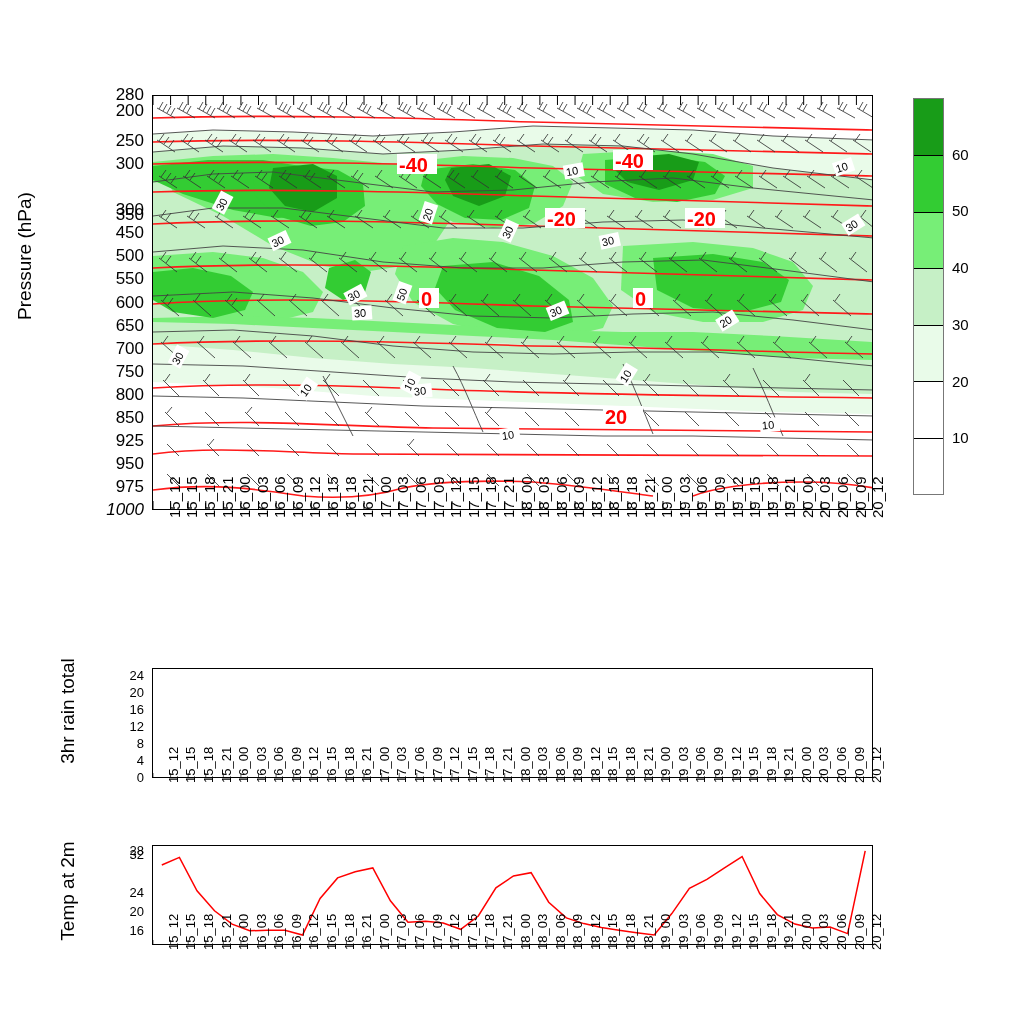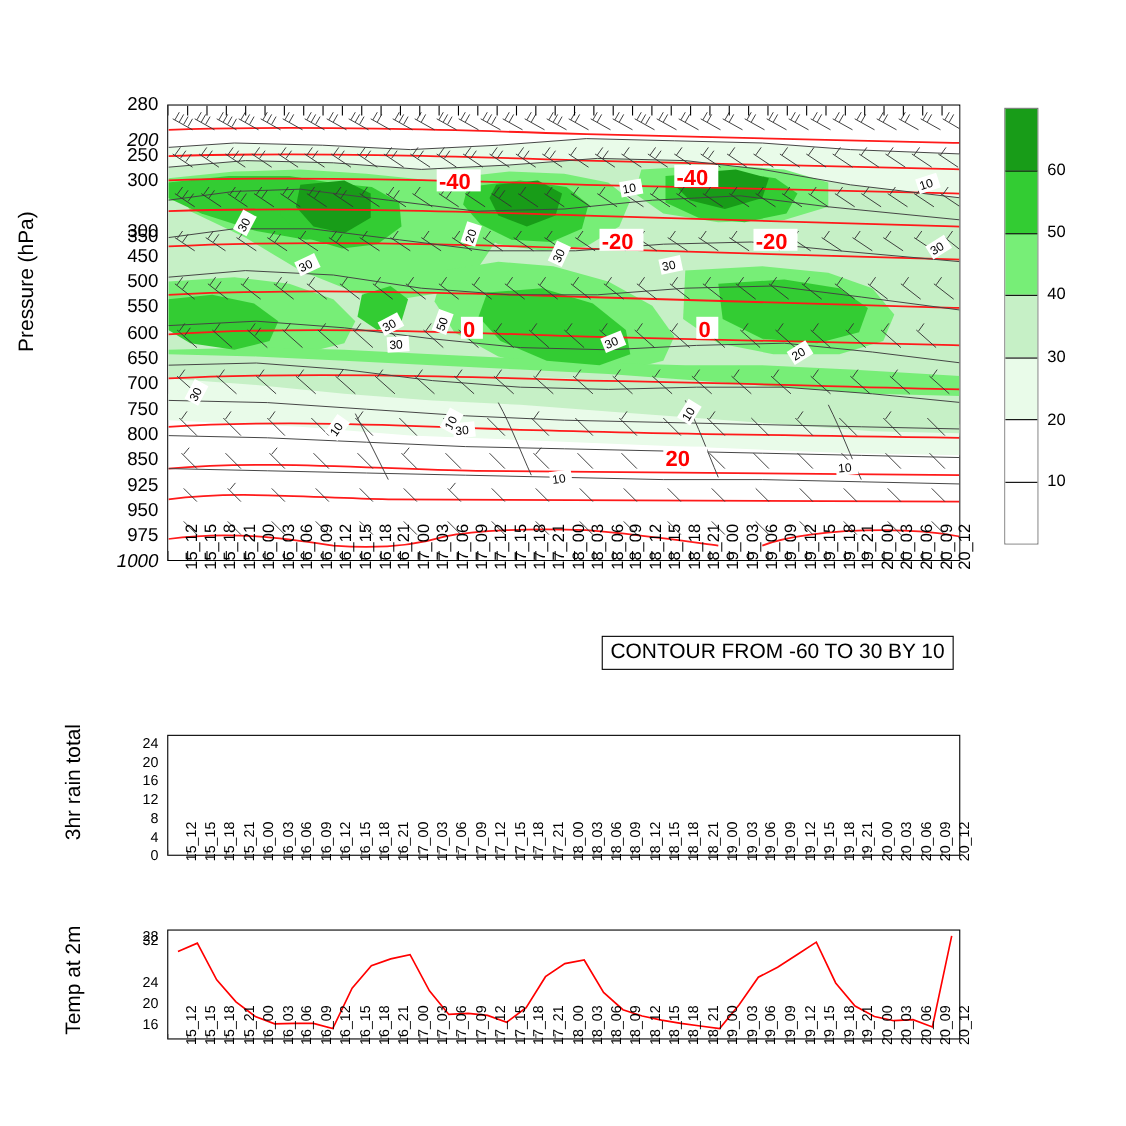--- a/index.html
+++ b/index.html
@@ -698,21 +698,21 @@
               <text x="452" y="328">20</text>
             </g>
         </g>
       </g>
     </svg>
   </div>
 
   <div id="ylabel-pressure">Pressure (hPa)</div>
   <div id="main-ylabels">
       <div class="ylab-main" style="left: 84px; top: 86px;">280</div>
-      <div class="ylab-main" style="left: 84px; top: 119px; font-style: italic;">200</div>
+      <div class="ylab-main" style="left: 84px; top: 102px;">200</div>
       <div class="ylab-main" style="left: 84px; top: 132.111px;">250</div>
       <div class="ylab-main" style="left: 84px; top: 155.167px;">300</div>
       <div class="ylab-main" style="left: 84px; top: 178.222px; margin-top: 28px;">350</div>
       <div class="ylab-main" style="left: 84px; top: 201.278px;">300</div>
       <div class="ylab-main" style="left: 84px; top: 224.333px;">450</div>
       <div class="ylab-main" style="left: 84px; top: 247.389px;">500</div>
       <div class="ylab-main" style="left: 84px; top: 270.444px;">550</div>
       <div class="ylab-main" style="left: 84px; top: 293.5px;">600</div>
       <div class="ylab-main" style="left: 84px; top: 316.556px;">650</div>
       <div class="ylab-main" style="left: 84px; top: 339.611px;">700</div>
@@ -761,21 +761,20 @@
       <div class="xlab-main" style="left: 746.11px; top: 518px;">19_15</div>
       <div class="xlab-main" style="left: 763.695px; top: 518px;">19_18</div>
       <div class="xlab-main" style="left: 781.28px; top: 518px;">19_21</div>
       <div class="xlab-main" style="left: 798.866px; top: 518px;">20_00</div>
       <div class="xlab-main" style="left: 816.451px; top: 518px;">20_03</div>
       <div class="xlab-main" style="left: 834.037px; top: 518px;">20_06</div>
       <div class="xlab-main" style="left: 851.622px; top: 518px;">20_09</div>
       <div class="xlab-main" style="left: 869.207px; top: 518px;">20_12</div>
     </div>
 
-  <div id="contour-note">CONTOUR FROM -60 TO 30 BY 10</div>
 
   <div id="colorbar">
       <div class="cb-band" style="height: 14.2857%; background: rgb(24, 156, 24);"></div>
       <div class="cb-band sep" style="height: 14.2857%; background: rgb(51, 204, 51);"></div>
       <div class="cb-band sep" style="height: 14.2857%; background: rgb(119, 238, 119);"></div>
       <div class="cb-band sep" style="height: 14.2857%; background: rgb(198, 240, 198);"></div>
       <div class="cb-band sep" style="height: 14.2857%; background: rgb(233, 251, 233);"></div>
       <div class="cb-band sep" style="height: 14.2857%; background: rgb(255, 255, 255);"></div>
       <div class="cb-band sep" style="height: 14.2857%; background: rgb(255, 255, 255);"></div>
     </div>

